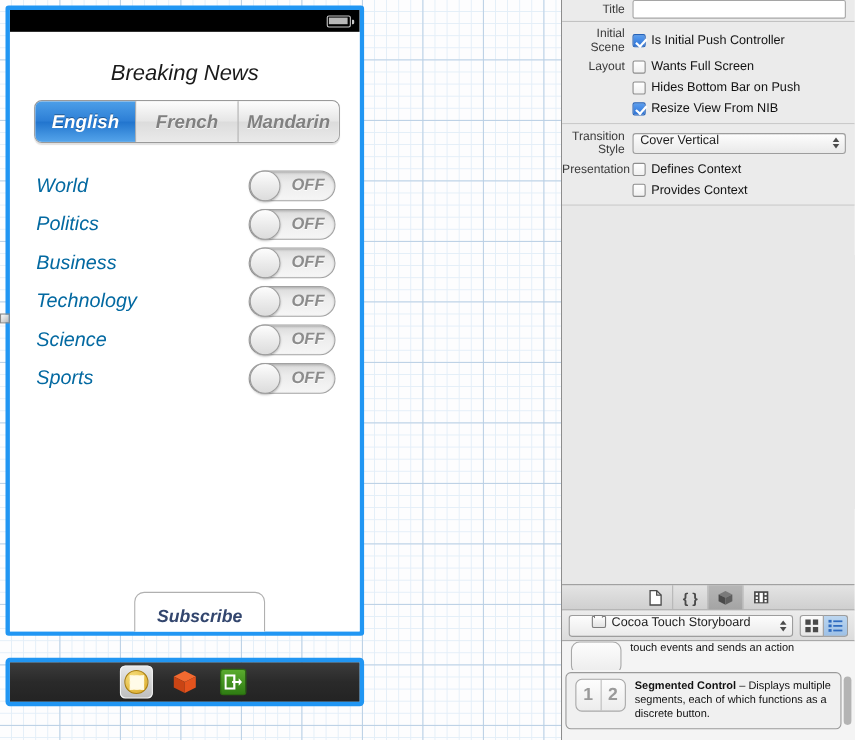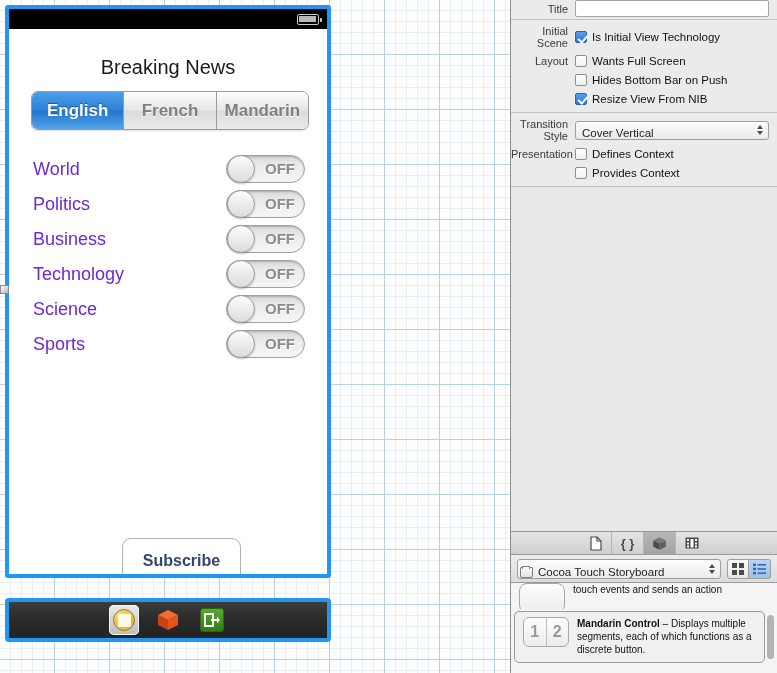--- a/index.html
+++ b/index.html
@@ -24,20 +24,21 @@
     background-position: -1px -1px, -1px -1px, -1px -1px, -1px -1px;
   }
 
   
   #vc {
     position: absolute; left: 5px; top: 5px; width: 326px; height: 573px;
     border: 4px solid #2196f3;
     border-radius: 3px;
     background: #ffffff;
     overflow: hidden;
+    font-style: italic;
   }
   #statusbar {
     position: relative;
     height: 20px; background: #000000;
   }
   .battery {
     position: absolute; right: 8px; top: 5px;
     width: 22px; height: 11px;
     border: 1.5px solid #c8c8c8; border-radius: 2px;
     background: #000;
@@ -87,21 +88,21 @@
 
   
   #rows { position: absolute; left: 0; right: 0; top: 122px; }
   .row {
     position: relative;
     height: 35px;
     margin-bottom: 0;
   }
   .row-label {
     position: absolute; left: 24px; top: 50%; transform: translateY(-50%);
-    font-size: 18px; color: #6d28d9;
+    font-size: 18px; color: #0369a1;
   }
   .switch {
     position: absolute; right: 22px; top: 50%; transform: translateY(-50%);
     width: 79px; height: 28px;
     border-radius: 14px;
     border: 1px solid #a2a2a2;
     background: linear-gradient(to bottom, #dadada 0%, #ececec 40%, #f6f6f6 100%);
     box-shadow: inset 0 1px 2px rgba(0,0,0,0.22);
   }
   .switch-label {
@@ -215,21 +216,21 @@
     content: ""; position: absolute; left: 3.5px; top: 0.5px;
     width: 4px; height: 8px;
     border: solid #ffffff; border-width: 0 2px 2px 0;
     transform: rotate(42deg);
   }
   .cb-text { font-size: 11.5px; color: #111; }
   .popup {
     flex: 1; height: 19px;
     background: linear-gradient(to bottom,#fdfdfd,#e9e9e9);
     border: 1px solid #9d9d9d; border-radius: 3px;
-    display: flex; align-items: flex-end;
+    display: flex; align-items: flex-start;
     padding: 0 6px; position: relative;
     font-size: 11.5px;
   }
   .popup-arrows {
     position: absolute; right: 5px; top: 50%; transform: translateY(-50%);
     display: flex; flex-direction: column; gap: 2px; line-height: 0;
   }
   .popup-arrows i {
     width: 0; height: 0; border-left: 3.5px solid transparent;
     border-right: 3.5px solid transparent;
@@ -258,21 +259,21 @@
   #lib-selector {
     height: 28px;
     background: linear-gradient(to bottom,#ececec,#dcdcdc);
     border-bottom: 1px solid #9a9a9a;
     display: flex; align-items: center; padding: 0 6px; gap: 6px;
   }
   #lib-popup {
     flex: 1; height: 20px;
     background: linear-gradient(to bottom,#fdfdfd,#eaeaea);
     border: 1px solid #9d9d9d; border-radius: 3px;
-    display: flex; align-items: flex-end; padding: 0 2px; gap: 5px;
+    display: flex; align-items: flex-start; padding: 0 20px; gap: 5px;
     position: relative; font-size: 11.5px;
   }
   .folder-icon {
     width: 13px; height: 11px; flex: none;
     border: 1px solid #7d7d7d; border-radius: 1px 1px 2px 2px;
     background: linear-gradient(to bottom,#fdfdfd,#e2e2e2);
     position: relative;
   }
   .folder-icon::before {
     content: ""; position: absolute; left: 1px; top: -2px;
@@ -431,21 +432,21 @@
         <div class="insp-label">Title</div>
         <div class="insp-field"></div>
       </div>
 
       <div class="sep"></div>
 
       <div class="grp">
         <div class="insp-row">
           <div class="insp-label">Initial Scene</div>
           <div class="cb on"></div>
-          <div class="cb-text">Is Initial View Technology</div>
+          <div class="cb-text">Is Initial Push Controller</div>
         </div>
         <div class="insp-row">
           <div class="insp-label">Layout</div>
           <div class="cb"></div>
           <div class="cb-text">Wants Full Screen</div>
         </div>
         <div class="insp-row">
           <div class="insp-label"></div>
           <div class="cb"></div>
           <div class="cb-text">Hides Bottom Bar on Push</div>
@@ -559,21 +560,21 @@
           </div>
         </div>
       </div>
 
       <div class="lib-item selected">
         <div class="lib-thumb" style="display:flex;padding:0;">
           <span class="half">1</span>
           <span class="half">2</span>
         </div>
         <div class="lib-desc">
-          <b>Mandarin Control</b><span> – </span><span>Displays multiple segments, each of which functions as a discrete button.</span>
+          <b>Segmented Control</b><span> – </span><span>Displays multiple segments, each of which functions as a discrete button.</span>
         </div>
       </div>
 
       <div class="lib-scroll"></div>
     </div>
 
   </div>
 </div>
 
 </body></html>

